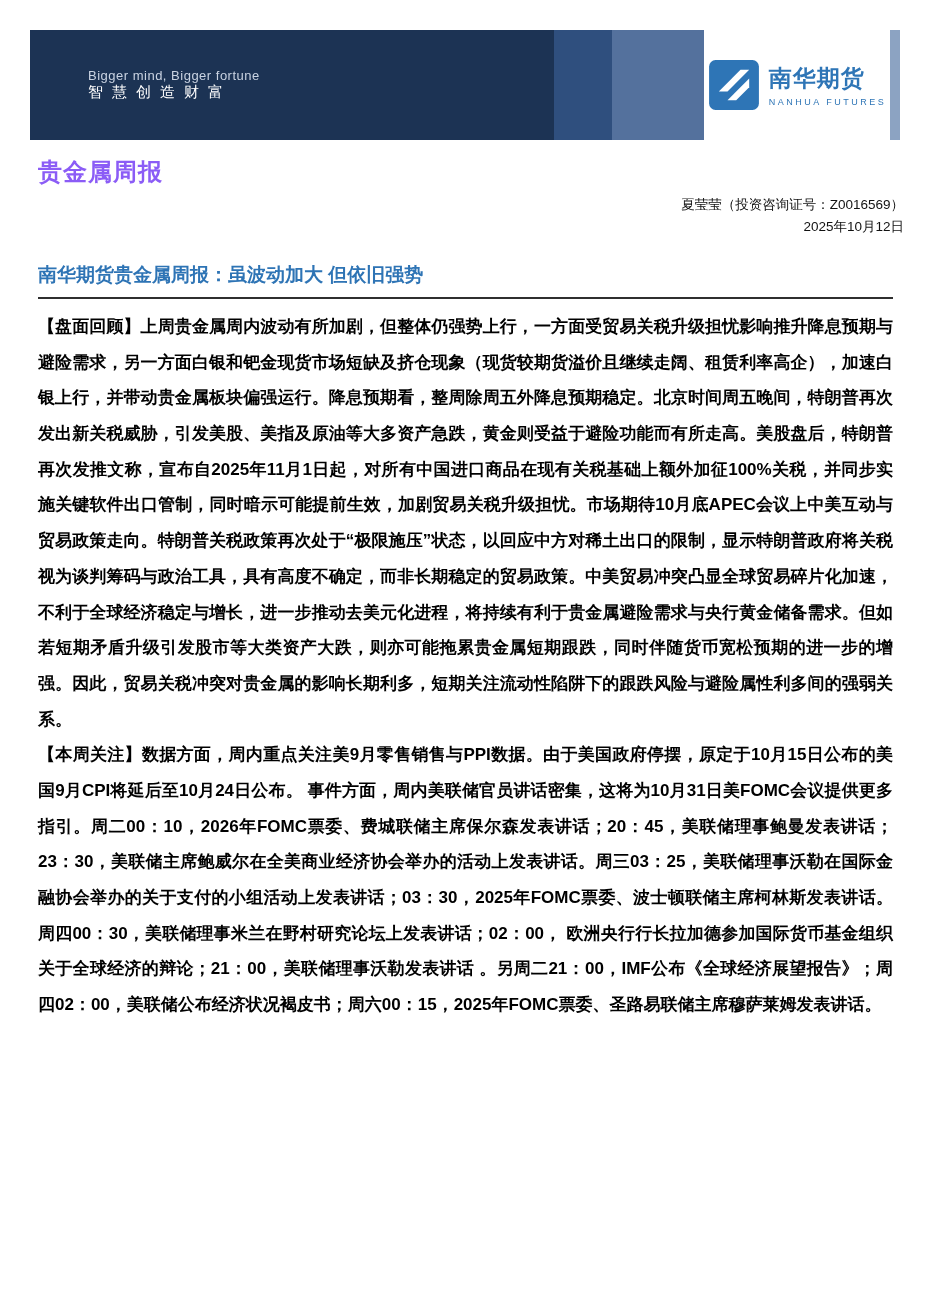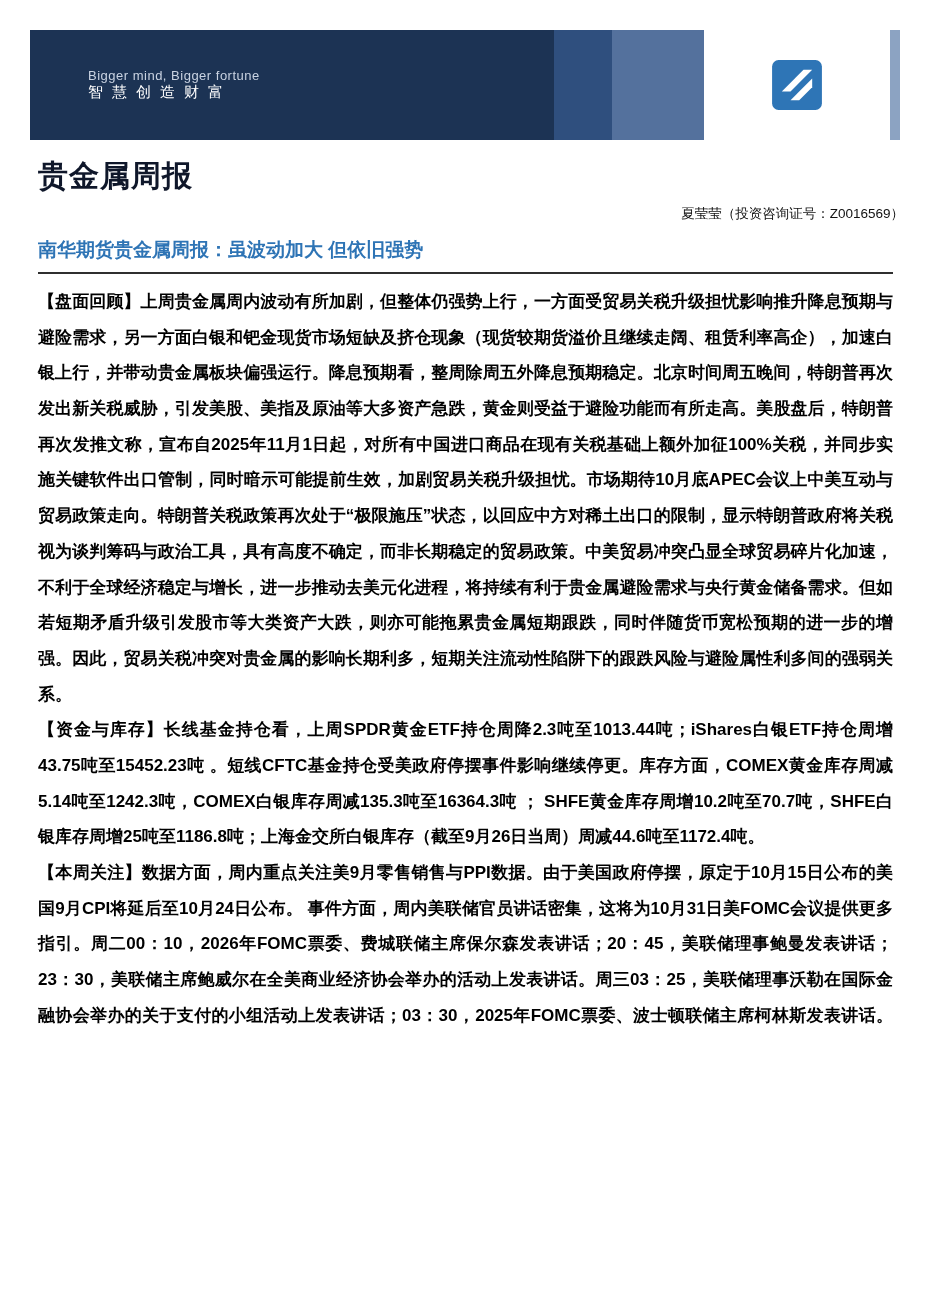--- a/index.html
+++ b/index.html
@@ -36,35 +36,35 @@
     align-items: center;
     justify-content: center;
     gap: 9px;
   }
   .strip-c { width: 10px; background: #8ca3c2; }
   .logo-text-cn { color: #2e75b6; font-size: 23px; font-weight: bold; letter-spacing: 1px; }
   .logo-text-en { color: #2e75b6; font-size: 9px; letter-spacing: 2.5px; margin-top: 3px; }
   
   .report-title {
     margin: 16px 38px 0 38px;
-    font-size: 30px;
+    font-size: 24px;
     font-weight: bold;
-    color: #0f172a;
+    color: #8b5cf6;
     letter-spacing: 1px;
   }
   .meta {
     margin: 6px 26px 0 38px;
     text-align: right;
     font-size: 13.5px;
     color: #111111;
     line-height: 22px;
   }
   
   .section-heading {
-    margin: 12px 38px 0 38px;
+    margin: 24px 38px 0 38px;
     font-size: 19px;
     font-weight: bold;
     color: #2e74b5;
   }
   .divider {
     margin: 9px 37px 0 38px;
     border: none;
     border-top: 2px solid #2f2f2f;
   }
   
@@ -88,32 +88,36 @@
       <div class="slogan-cn">智慧创造财富</div>
     </div>
     <div class="strip-a"></div>
     <div class="strip-b"></div>
     <div class="logo-panel">
       <svg width="52" height="52" viewBox="0 0 48 48" aria-hidden="true">
         <rect x="1" y="1" width="46" height="46" rx="6" fill="#2E75B6"></rect>
         <path d="M10 30 L30 10 L38 10 L18 30 Z" fill="#ffffff"></path>
         <path d="M18 38 L38 18 L38 26 L26 38 Z" fill="#ffffff"></path>
       </svg>
+      <div class="logo-text">
+        <div class="logo-text-cn">南华期货</div>
+        <div class="logo-text-en">NANHUA FUTURES</div>
+      </div>
     </div>
     <div class="strip-c"></div>
   </div>
 
   <h1 class="report-title">贵金属周报</h1>
 
   <div class="meta">
     <div>夏莹莹（投资咨询证号：Z0016569）</div>
+    <div>2025年10月12日</div>
   </div>
 
   <h2 class="section-heading">南华期货贵金属周报：虽波动加大 但依旧强势</h2>
   <hr class="divider">
 
   <div class="body-text">
     <p>【盘面回顾】上周贵金属周内波动有所加剧，但整体仍强势上行，一方面受贸易关税升级担忧影响推升降息预期与避险需求，另一方面白银和钯金现货市场短缺及挤仓现象（现货较期货溢价且继续走阔、租赁利率高企），加速白银上行，并带动贵金属板块偏强运行。降息预期看，整周除周五外降息预期稳定。北京时间周五晚间，特朗普再次发出新关税威胁，引发美股、美指及原油等大多资产急跌，黄金则受益于避险功能而有所走高。美股盘后，特朗普再次发推文称，宣布自2025年11月1日起，对所有中国进口商品在现有关税基础上额外加征100%关税，并同步实施关键软件出口管制，同时暗示可能提前生效，加剧贸易关税升级担忧。市场期待10月底APEC会议上中美互动与贸易政策走向。特朗普关税政策再次处于“极限施压”状态，以回应中方对稀土出口的限制，显示特朗普政府将关税视为谈判筹码与政治工具，具有高度不确定，而非长期稳定的贸易政策。中美贸易冲突凸显全球贸易碎片化加速，不利于全球经济稳定与增长，进一步推动去美元化进程，将持续有利于贵金属避险需求与央行黄金储备需求。但如若短期矛盾升级引发股市等大类资产大跌，则亦可能拖累贵金属短期跟跌，同时伴随货币宽松预期的进一步的增强。因此，贸易关税冲突对贵金属的影响长期利多，短期关注流动性陷阱下的跟跌风险与避险属性利多间的强弱关系。</p>
-    <p>【资金与库存】长线基金持仓看，上周SPDR黄金ETF持仓周降2.3吨至1013.44吨；iShares白银ETF持仓周增43.75吨至15452.23吨 。短线CFTC基金持仓受美政府停摆事件影响继续停更。库存方面，COMEX黄金库存周减5.14吨至1242.3吨，COMEX白银库存周减135.3吨至16364.3吨 ； SHFE黄金库存周增10.2吨至70.7吨，SHFE白银库存周增25吨至1186.8吨；上海金交所白银库存（截至9月26日当周）周减44.6吨至1172.4吨。</p>
     <p>【本周关注】数据方面，周内重点关注美9月零售销售与PPI数据。由于美国政府停摆，原定于10月15日公布的美国9月CPI将延后至10月24日公布。 事件方面，周内美联储官员讲话密集，这将为10月31日美FOMC会议提供更多指引。周二00：10，2026年FOMC票委、费城联储主席保尔森发表讲话；20：45，美联储理事鲍曼发表讲话； 23：30，美联储主席鲍威尔在全美商业经济协会举办的活动上发表讲话。周三03：25，美联储理事沃勒在国际金融协会举办的关于支付的小组活动上发表讲话；03：30，2025年FOMC票委、波士顿联储主席柯林斯发表讲话。周四00：30，美联储理事米兰在野村研究论坛上发表讲话；02：00， 欧洲央行行长拉加德参加国际货币基金组织关于全球经济的辩论；21：00，美联储理事沃勒发表讲话 。另周二21：00，IMF公布《全球经济展望报告》；周四02：00，美联储公布经济状况褐皮书；周六00：15，2025年FOMC票委、圣路易联储主席穆萨莱姆发表讲话。</p>
   </div>
 
 </div>
 
 </body></html>

